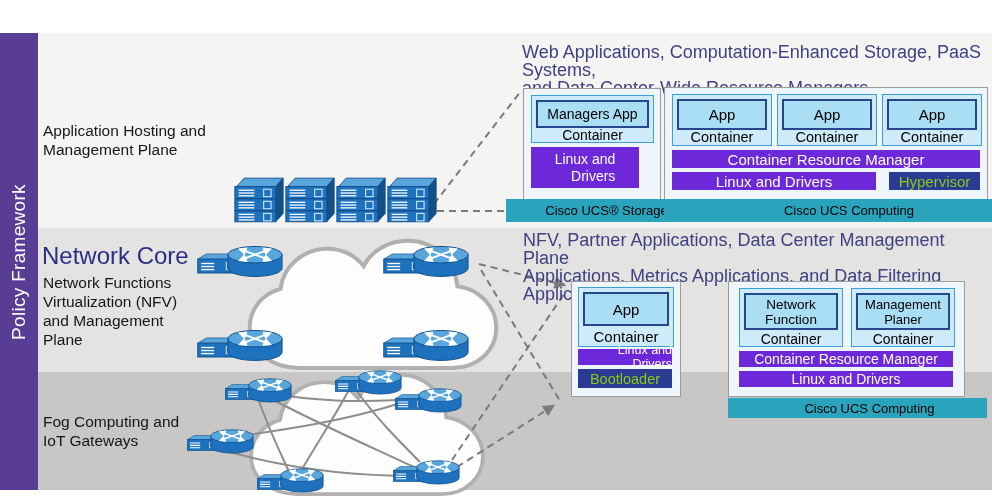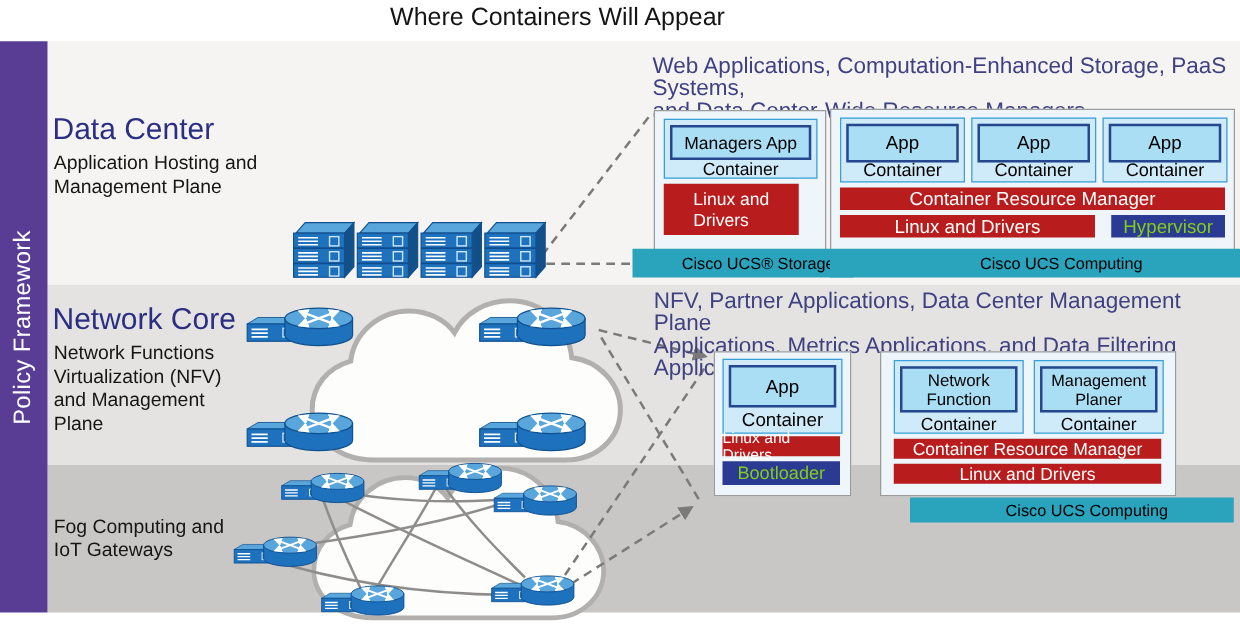--- a/index.html
+++ b/index.html
@@ -16,32 +16,31 @@
   .sidebar span{transform:rotate(-90deg);white-space:nowrap;color:#fff;font-size:19px;letter-spacing:.3px;}
   .heading{color:#2b2f84;font-size:24px;}
   .subheading{color:#161616;font-size:15.5px;line-height:19px;white-space:pre-line;}
   .caption{color:#3f4183;font-size:18px;line-height:18px;white-space:pre-line;}
   .overlay{left:0;top:0;}
   .outerbox{background:#eef6fb;border:1px solid #9b9b9b;}
   .cbox{position:absolute;background:#cfeaf8;border:1px solid #38a0d6;}
   .appbox{position:absolute;background:#a9def4;border:2px solid #26468e;color:#000;
           display:flex;align-items:center;justify-content:center;text-align:center;white-space:pre-line;}
   .clabel{position:absolute;left:0;right:0;text-align:center;color:#000;}
-  .cyanbar{position:absolute;background:#b91c1c;color:#fff;display:flex;align-items:center;
-           justify-content:center;text-align:left;white-space:pre-line;}
+  .cyanbar{position:absolute;background:#6d28d9;color:#fff;display:flex;align-items:center;
+           justify-content:center;text-align:right;white-space:pre-line;}
   .navybar{position:absolute;background:#2b3a92;color:#84cc16;display:flex;align-items:center;justify-content:center;}
   .tealbar{position:absolute;background:#2aa3bd;color:#000000;display:flex;align-items:center;
            justify-content:center;font-size:13px;padding-left:24px;}
 </style>
 </head>
 <body>
 
 <div class="canvas">
 
-  <div class="abs title">Where Containers Will Appear</div>
 
   <div class="abs band band1"></div>
   <div class="abs band band2"></div>
   <div class="abs band band3"></div>
 
   <div class="abs sidebar">
     <span>Policy Framework</span>
   </div>
 
   <svg class="abs overlay" width="992" height="503" viewBox="0 0 992 503">
@@ -154,21 +153,20 @@
     <g>
       <use href="#sym-pair" transform="translate(224,376) scale(0.78)"></use>
       <use href="#sym-pair" transform="translate(334,368) scale(0.78)"></use>
       <use href="#sym-pair" transform="translate(394,386) scale(0.78)"></use>
       <use href="#sym-pair" transform="translate(186,427) scale(0.78)"></use>
       <use href="#sym-pair" transform="translate(256,466) scale(0.78)"></use>
       <use href="#sym-pair" transform="translate(392,458) scale(0.78)"></use>
     </g>
   </svg>
 
-  <div class="abs heading" style="left:42px;top:90px">Data Center</div>
   <div class="abs heading" style="left:42px;top:242px">Network Core</div>
 
   <div class="abs subheading" style="left:43px;top:121px">Application Hosting and
 Management Plane</div>
   <div class="abs subheading" style="left:43px;top:273px">Network Functions
 Virtualization (NFV)
 and Management
 Plane</div>
 
   <div class="abs subheading" style="left:43px;top:412px">Fog Computing and
@@ -210,21 +208,21 @@
 
   <div class="abs outerbox" style="left:571px;top:281px;width:108px;height:114px">
     <div class="cbox" style="left:6px;top:5px;width:94px;height:58px">
       <div class="appbox" style="left:4px;top:4px;right:4px;height:30px;font-size:15px">App</div>
       <div class="clabel" style="top:40px;font-size:15px">Container</div>
     </div>
     <div class="cyanbar" style="left:6px;top:67px;width:94px;height:16px;font-size:12.5px">Linux and Drivers</div>
     <div class="navybar" style="left:6px;top:87px;width:94px;height:19px;font-size:14.5px">Bootloader</div>
   </div>
 
-  <div class="abs outerbox" style="left:704px;top:281px;width:235px;height:114px">
+  <div class="abs outerbox" style="left:728px;top:281px;width:235px;height:114px">
     <div class="cbox" style="left:10px;top:6px;width:102px;height:57px">
       <div class="appbox" style="left:4px;top:4px;right:4px;height:33px;font-size:13.5px;line-height:15px">Network
 Function</div>
       <div class="clabel" style="top:42px;font-size:14px">Container</div>
     </div>
     <div class="cbox" style="left:122px;top:6px;width:102px;height:57px">
       <div class="appbox" style="left:4px;top:4px;right:4px;height:33px;font-size:13px;line-height:15px">Management
 Planer</div>
       <div class="clabel" style="top:42px;font-size:14px">Container</div>
     </div>

